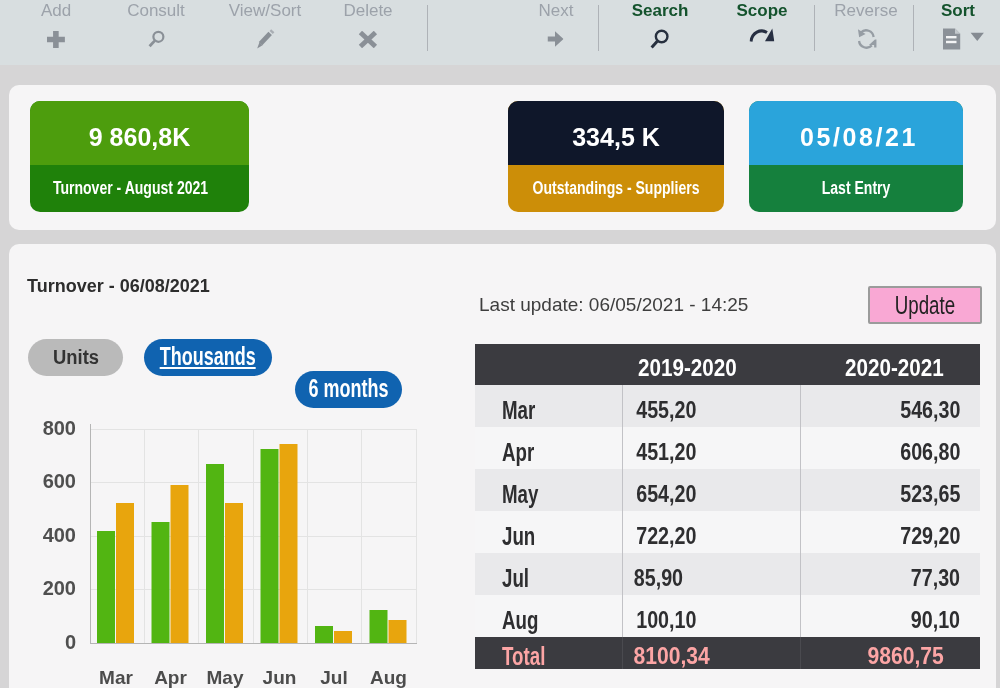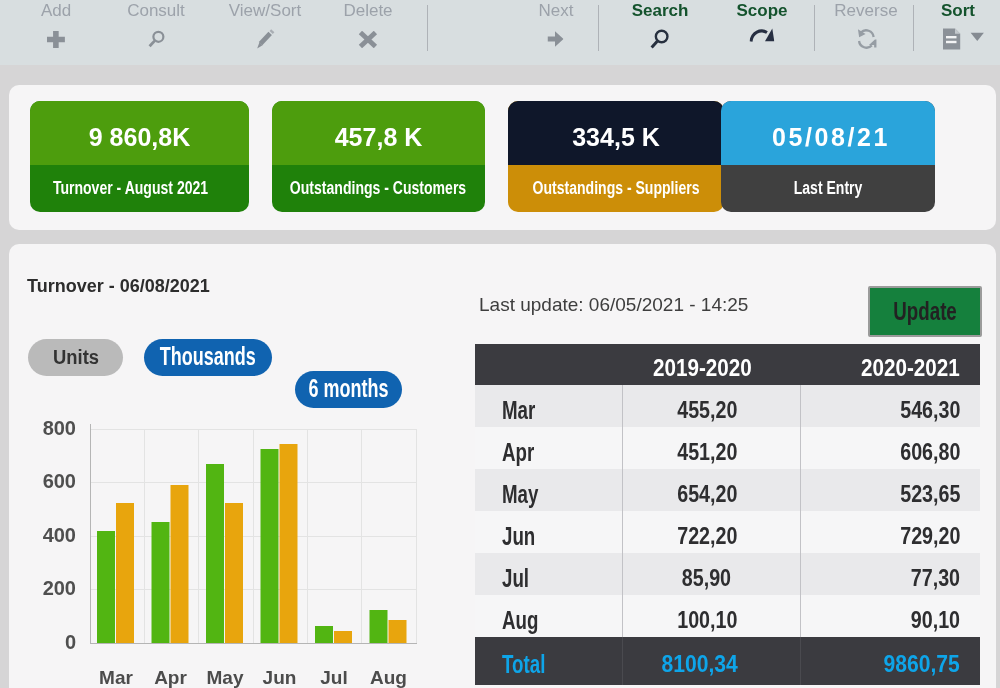--- a/index.html
+++ b/index.html
@@ -13,45 +13,45 @@
 .sep { position:absolute; top:5px; width:1px; height:46px; background:#aeb2b7; }
 .card { position:absolute; background:#f6f5f6; border-radius:10px; }
 #card1 { left:9px; top:85px; width:987px; height:145px; }
 .tile { position:absolute; top:16px; height:111px; border-radius:10px; overflow:hidden; color:#fff; text-align:center; }
 .tile .val { height:64px; display:flex; align-items:center; justify-content:center; font-size:25px; font-weight:bold; padding-top:8px; }
 .tile .lbl { height:47px; display:flex; align-items:center; justify-content:center; font-weight:bold; }
 .tile .lbl span { display:inline-block; white-space:nowrap; font-size:18px; transform:scaleX(0.78); }
 #card2 { left:9px; top:244px; width:987px; height:500px; }
 .h1 { position:absolute; left:18px; top:32px; font-size:18px; font-weight:bold; color:#2d2d2d; }
 .lastupd { position:absolute; left:470px; top:50px; font-size:19px; color:#3e3e3e; }
-.updbtn { position:absolute; left:859px; top:42px; width:114px; height:51px; background:#15803d; border:2px solid #9b9b9b; border-radius:2px; font-weight:bold; color:#222; display:flex; align-items:center; justify-content:center; }
+.updbtn { position:absolute; left:859px; top:42px; width:114px; height:38px; background:#f9a8d4; border:2px solid #9b9b9b; border-radius:2px; font-weight:normal; color:#222; display:flex; align-items:center; justify-content:center; }
 .updbtn span { font-size:26px; transform:scaleX(0.72); display:inline-block; }
 .pill { position:absolute; top:95px; height:37px; border-radius:19px; display:flex; align-items:center; justify-content:center; font-weight:bold; }
 .pill span { display:inline-block; white-space:nowrap; font-size:25px; transform:scaleX(0.72); position:relative; top:-1px; }
 .pill.gray span { font-size:20px; transform:scaleX(0.92); top:0; }
 .pill.gray { background:#bababa; color:#333; }
 .pill.blue { background:#1063b0; color:#fff; }
 table.dt { position:absolute; left:466px; top:100px; border-collapse:collapse; table-layout:fixed; }
 table.dt td { font-weight:bold; color:#2e2e30; height:42px; padding:0; }
 table.dt td span { display:inline-block; white-space:nowrap; }
 table.dt td.c1 span { font-size:26px; transform:scaleX(0.72); transform-origin:left center; position:relative; top:4px; }
 table.dt td.c2 span, table.dt td.c3 span { font-size:24px; transform:scaleX(0.82); transform-origin:right center; position:relative; top:4px; }
 table.dt .hd td span, table.dt .tot td span { top:3px; }
 table.dt .hd td.c2 span { transform:scaleX(0.86); }
 table.dt .hd td.c3 span { transform:scaleX(0.86); }
 table.dt .tot td.c2 span, table.dt .tot td.c3 span { transform:scaleX(0.88); }
 table.dt .hd td { background:#3b3b40; color:#fff; height:41px; }
 table.dt .odd td { background:#e9e9eb; }
 table.dt .even td { background:#f6f6f7; }
-table.dt .tot td { background:#3b3b40; color:#0ea5e9; height:48px; }
+table.dt .tot td { background:#3b3b40; color:#fca5a5; height:32px; }
 table.dt td.c1 { width:147px; padding-left:27px; text-align:left; }
-table.dt td.c2 { width:178px; padding-right:20px; text-align:center; }
+table.dt td.c2 { width:178px; padding-right:20px; text-align:left; }
 table.dt td.c3 { width:180px; padding-right:20px; text-align:right; }
 table.dt .hd td.c2, table.dt .tot td.c2 { padding-right:34px; }
-table.dt .hd td.c3, table.dt .tot td.c3 { padding-right:20px; }
+table.dt .hd td.c3, table.dt .tot td.c3 { padding-right:36px; }
 .bdr { border-left:1px solid #c2c2c6; }
 .tot td.bdr { border-left:1px solid #4a4a4f; }
 #chartsvg { position:absolute; left:20px; top:400px; }
 </style>
 </head>
 <body>
 <div class="toolbar">
   <div class="tb-item" style="left:56px;">
       <div class="tb-label">Add</div>
       <div class="tb-icon">
@@ -143,50 +143,44 @@
     </div>
 </div>
 
 <div class="card" id="card1">
   <div class="tile" style="left:21px; width:219px; background:#1f810a;">
       <div class="val" style="background:#4d9d0d;">9 860,8K</div>
       <div class="lbl" style="padding-right:18px;">
         <span>Turnover - August 2021</span>
       </div>
     </div>
-  <div class="tile" style="left:263px; width:213px; background:#1f810a;">
-      <div class="val" style="background:#4d9d0d;">457,8 K</div>
-      <div class="lbl">
-        <span>Outstandings - Customers</span>
-      </div>
-    </div>
   <div class="tile" style="left:499px; width:216px; background:#cc8e08;">
       <div class="val" style="background:#0f172a;">334,5 K</div>
       <div class="lbl">
         <span>Outstandings - Suppliers</span>
       </div>
     </div>
-  <div class="tile" style="left:712px; width:214px; background:#404040;">
+  <div class="tile" style="left:740px; width:214px; background:#15803d;">
       <div class="val" style="background:#2aa4db; letter-spacing:2.6px; padding-left:6px;">05/08/21</div>
       <div class="lbl">
         <span>Last Entry</span>
       </div>
     </div>
 </div>
 
 <div class="card" id="card2">
   <div class="h1">Turnover - 06/08/2021</div>
   <div class="lastupd">Last update: 06/05/2021 - 14:25</div>
   <div class="updbtn">
       <span>Update</span>
     </div>
   <div class="pill gray" style="left:19px; width:95px;">
       <span>Units</span>
     </div>
-  <div class="pill blue" style="left:135px; width:128px;">
+  <div class="pill blue" style="left:135px; width:128px;text-decoration:underline;">
       <span>Thousands</span>
     </div>
   <div class="pill blue" style="left:286px; width:107px;margin-top:32px;">
       <span>6 months</span>
     </div>
   <table class="dt">
     <tbody>
         <tr class="hd">
           <td class="c1"></td>
           <td class="c2"><span>2019-2020</span></td>

